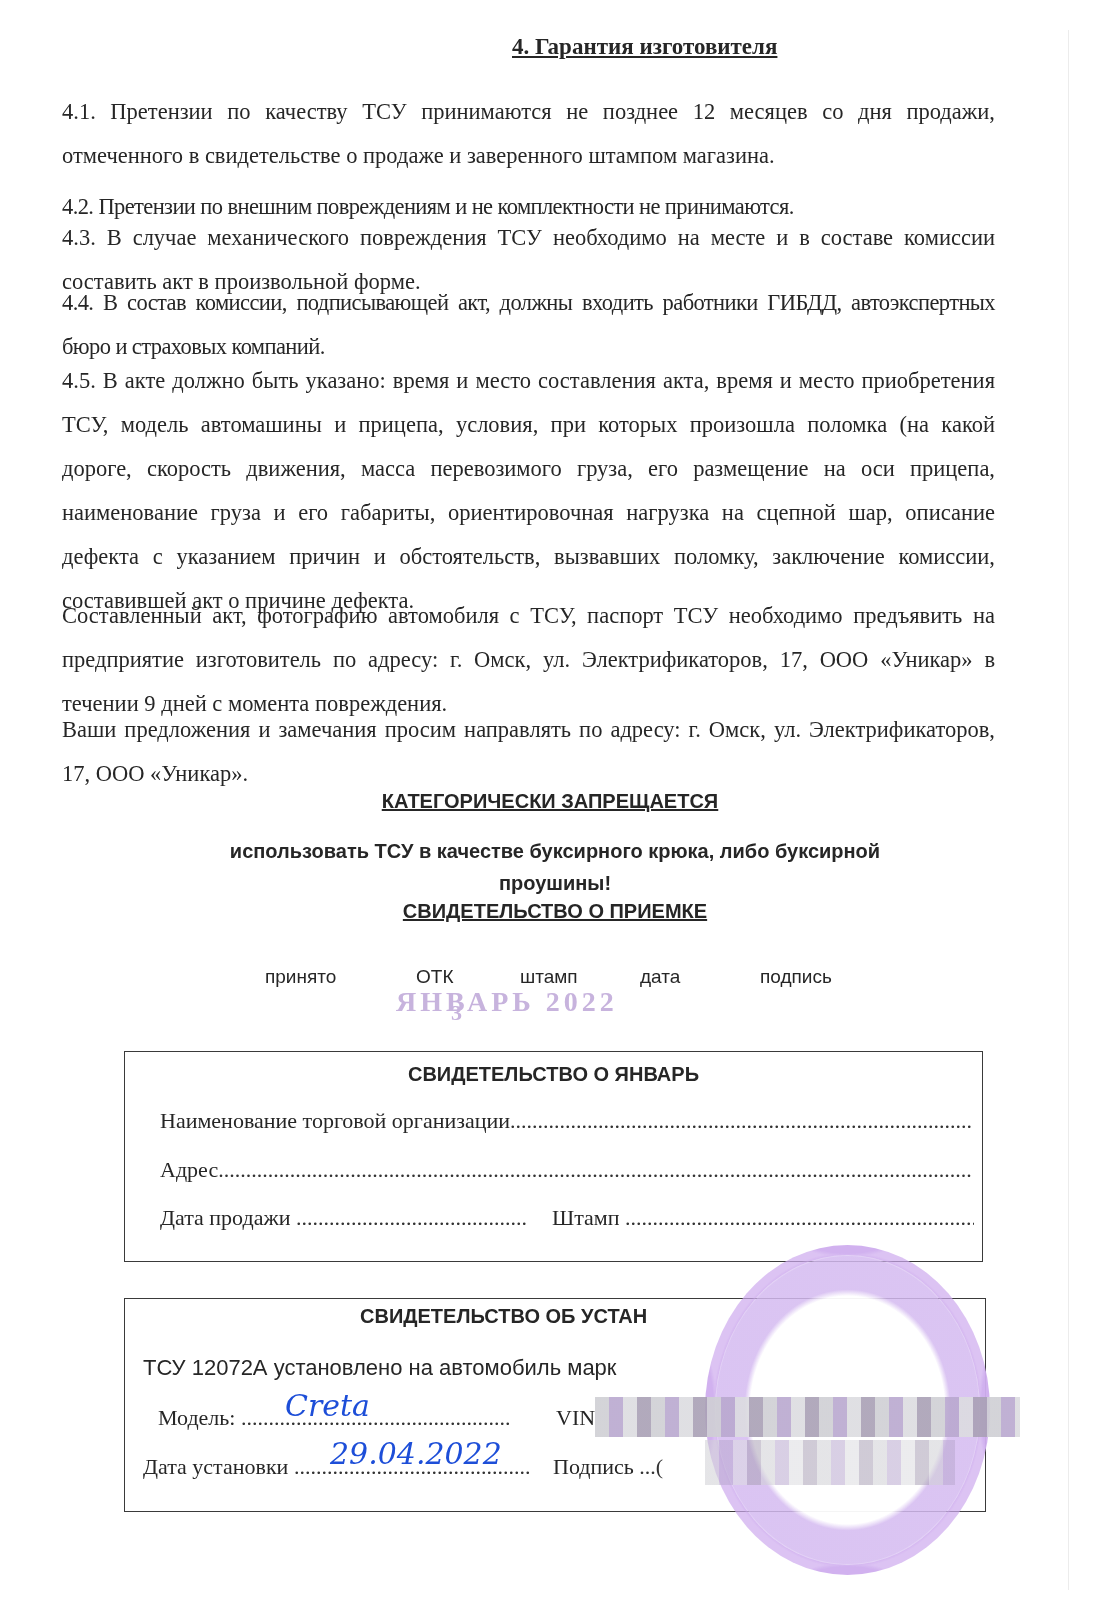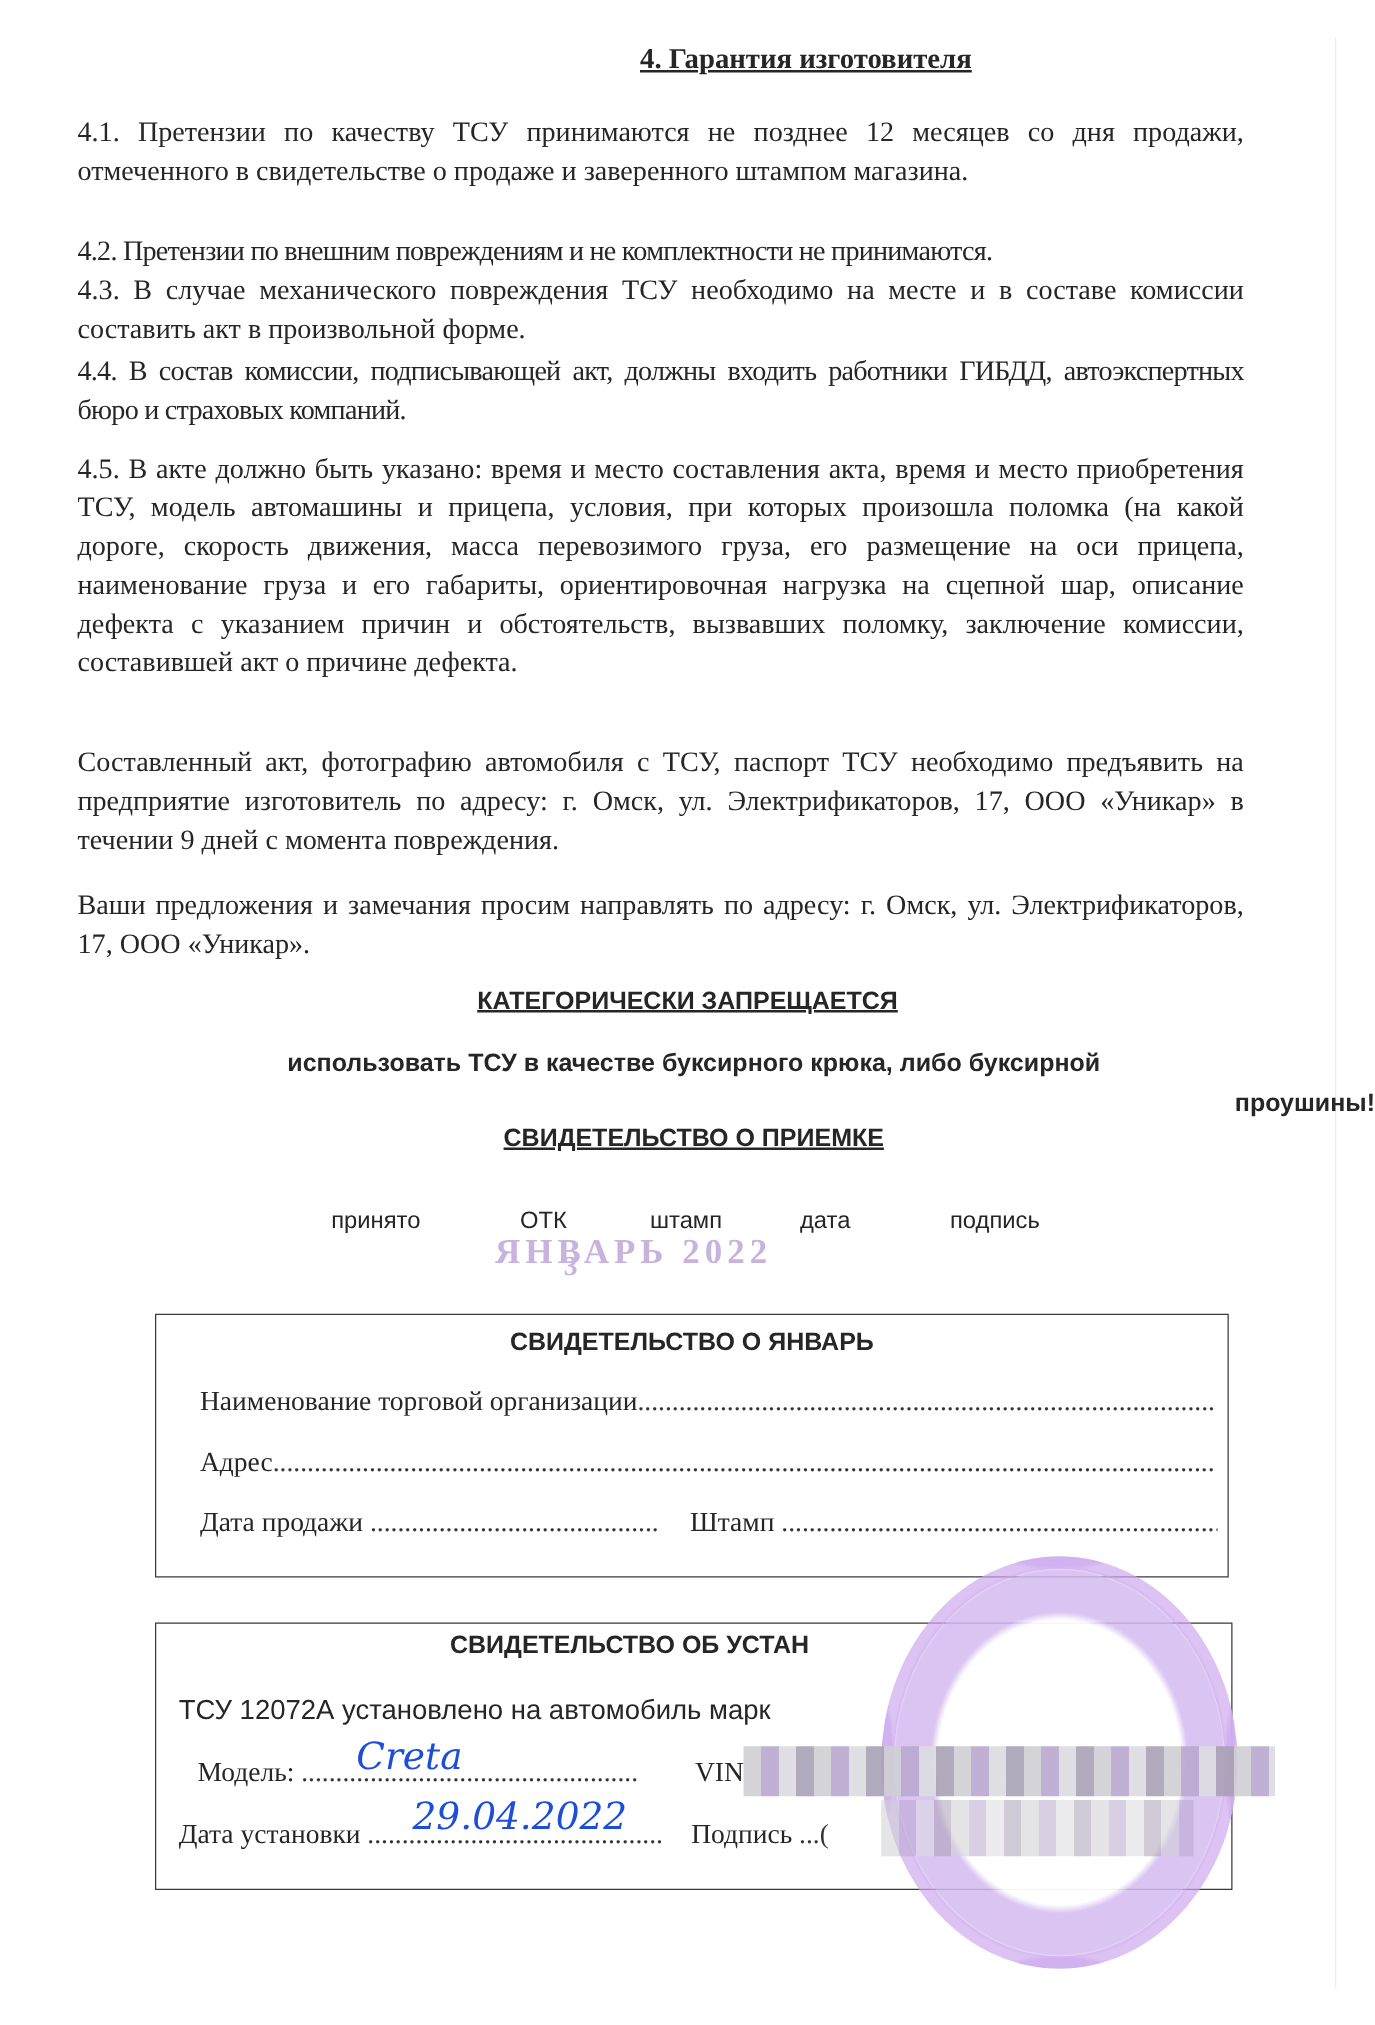--- a/index.html
+++ b/index.html
@@ -12,21 +12,21 @@
   .serif { font-family: "Liberation Serif", "DejaVu Serif", serif; }
   .sans { font-family: "Liberation Sans", "DejaVu Sans", sans-serif; }
 
   .heading {
     position: absolute; left: 0; width: 1100px; top: 34px; text-align: center;
     font-size: 23px; font-weight: bold; text-decoration: underline; padding-left: 206px; box-sizing: border-box; text-align: left;
   }
   .heading span { margin-left: 306px; margin-top: 26px; }
 
   .para {
-    position: absolute; left: 62px; width: 933px; font-size: 22.5px; line-height: 31px;
+    position: absolute; left: 62px; width: 933px; font-size: 22.5px; line-height: 44px;
     text-align: justify; text-align-last: left; margin: 0;
   }
   .para.tight { letter-spacing: -0.6px; }
 
   .center-title { position: absolute; left: 0; width: 1100px; text-align: center; font-weight: bold; font-size: 20px; }
 
   .acceptance-row { position: absolute; top: 966px; font-size: 19px; }
 
   .stamp-text {
     position: absolute; left: 396px; top: 970px; font-family: "Liberation Serif", serif; font-size: 28px;
@@ -67,21 +67,21 @@
   <p class="para serif" style="top:90px;">4.1. Претензии по качеству ТСУ принимаются не позднее 12 месяцев со дня продажи, отмеченного в свидетельстве о продаже и заверенного штампом магазина.</p>
   <p class="para serif tight" style="top:185px;">4.2. Претензии по внешним повреждениям и не комплектности не принимаются.</p>
   <p class="para serif" style="top:216px;">4.3. В случае механического повреждения ТСУ необходимо на месте и в составе комиссии составить акт в произвольной форме.</p>
   <p class="para serif tight" style="top:281px;">4.4. В состав комиссии, подписывающей акт, должны входить работники ГИБДД, автоэкспертных бюро и страховых компаний.</p>
   <p class="para serif" style="top:359px;">4.5. В акте должно быть указано: время и место составления акта, время и место приобретения ТСУ, модель автомашины и прицепа, условия, при которых произошла поломка (на какой дороге, скорость движения, масса перевозимого груза, его размещение на оси прицепа, наименование груза и его габариты, ориентировочная нагрузка на сцепной шар, описание дефекта с указанием причин и обстоятельств, вызвавших поломку, заключение комиссии, составившей акт о причине дефекта.</p>
   <p class="para serif" style="top:594px;">Составленный акт, фотографию автомобиля с ТСУ, паспорт ТСУ необходимо предъявить на предприятие изготовитель по адресу: г. Омск, ул. Электрификаторов, 17, ООО «Уникар» в течении 9 дней с момента повреждения.</p>
   <p class="para serif" style="top:708px;">Ваши предложения и замечания просим направлять по адресу: г. Омск, ул. Электрификаторов, 17, ООО «Уникар».</p>
 
   <div class="center-title sans" style="top:790px; text-decoration:underline;text-align:center;">КАТЕГОРИЧЕСКИ ЗАПРЕЩАЕТСЯ</div>
   <div class="center-title sans" style="top:840px; padding-left:10px; box-sizing:border-box;">использовать ТСУ в качестве буксирного крюка, либо буксирной</div>
-  <div class="center-title sans" style="top:872px; padding-left:10px; box-sizing:border-box;text-align:right;">проушины!</div>
+  <div class="center-title sans" style="top:872px; padding-left:10px; box-sizing:border-box;">проушины!</div>
 
   <div class="center-title sans" style="top:900px; padding-left:10px; box-sizing:border-box;text-decoration:underline;">СВИДЕТЕЛЬСТВО О ПРИЕМКЕ</div>
 
   <div class="stamp-text">ЯНВАРЬ 2022</div>
   <div class="stamp-digit">3</div>
 
   <span class="acceptance-row sans" style="left:265px;">принято</span>
   <span class="acceptance-row sans" style="left:416px;">ОТК</span>
   <span class="acceptance-row sans" style="left:520px;">штамп</span>
   <span class="acceptance-row sans" style="left:640px;">дата</span>

